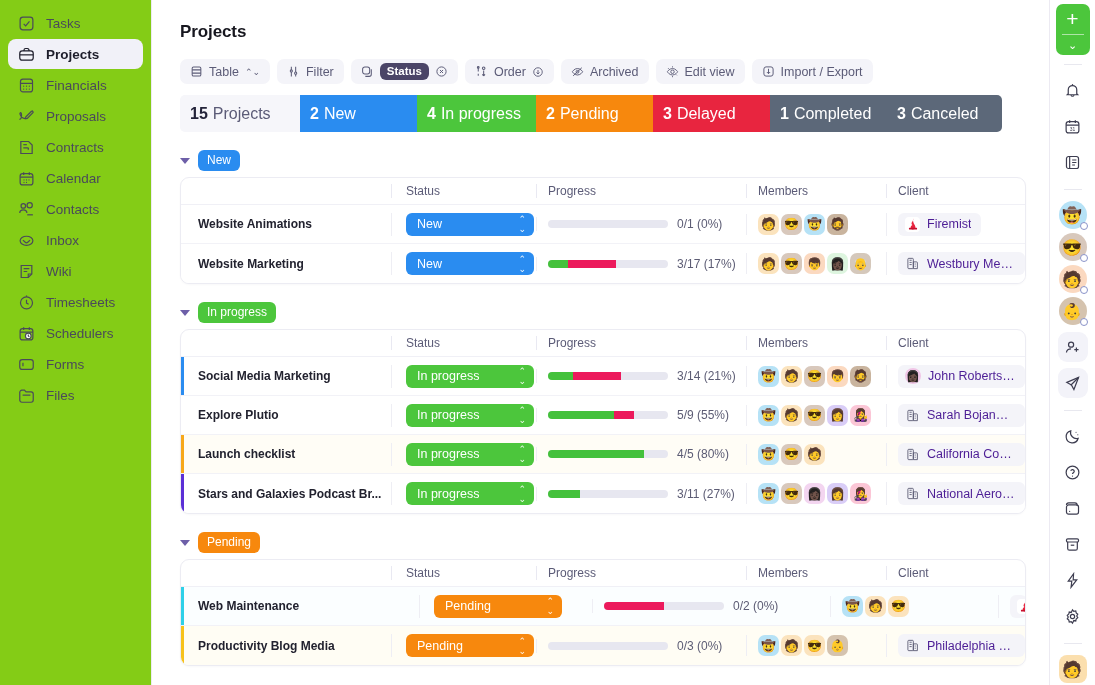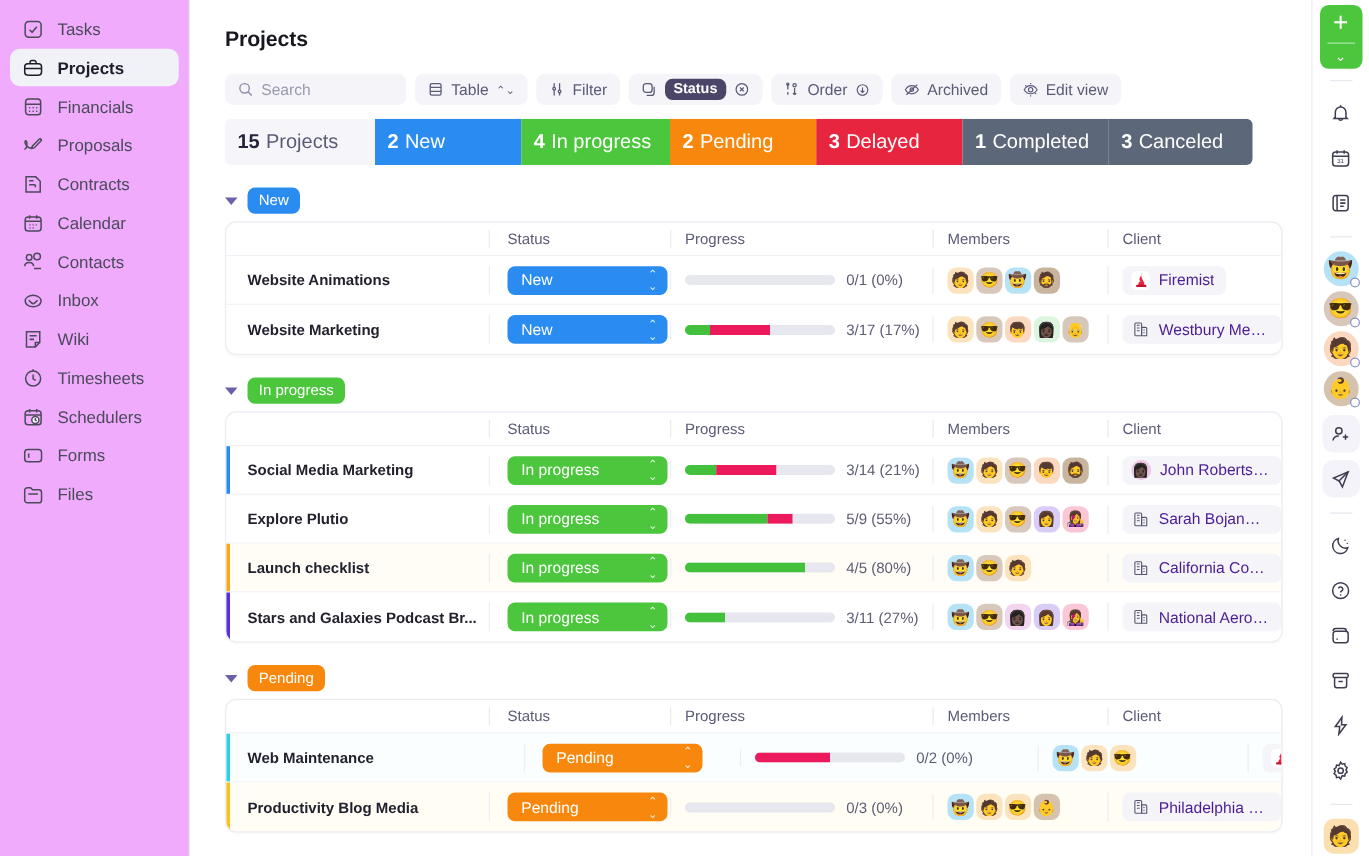--- a/index.html
+++ b/index.html
@@ -9,21 +9,21 @@
     background: #ffffff;
     font-family: "Liberation Sans", sans-serif;
     font-size: 13px;
     color: #2c2c3a;
   }
   .app { display: flex; width: 1095px; height: 685px; position: relative; }
 
   
   .left-sidebar {
     width: 152px; flex: 0 0 152px; height: 685px;
-    background: #f0abfc;
+    background: #84cc16;
     border-right: 1px solid #eceaf2;
     padding: 8px 8px 16px 8px;
     display: flex; flex-direction: column; gap: 1px;
   }
   .nav-item {
     display: flex; align-items: center; gap: 11px;
     height: 30px; padding: 0 10px;
     border-radius: 8px; cursor: pointer;
     color: #4a4a5a; font-size: 13.5px;
     white-space: nowrap;
@@ -283,29 +283,20 @@
           </svg>
         </span>
       <span>Files</span>
     </div>
   </nav>
 
   <main class="main">
     <h1 class="page-title">Projects</h1>
 
     <div class="toolbar">
-      <div class="tb-btn tb-search">
-        <span>
-            <svg width="13" height="13" viewBox="0 0 24 24" fill="none" stroke="#8a8aa5" stroke-width="2">
-              <circle cx="10.5" cy="10.5" r="7"></circle>
-              <path d="M16 16l5 5"></path>
-            </svg>
-          </span>
-        <span class="ph">Search</span>
-      </div>
       <div class="tb-btn">
         <span>
             <svg width="13" height="13" viewBox="0 0 24 24" fill="none" stroke="#5b5b77" stroke-width="1.9">
               <rect x="4" y="3.5" width="16" height="17" rx="2.5"></rect>
               <path d="M4 9h16M4 15h16"></path>
             </svg>
           </span>
         <span>Table</span>
         <span style="font-size:9px;">⌃⌄</span>
       </div>
@@ -363,20 +354,29 @@
       </div>
       <div class="tb-btn">
         <span>
             <svg width="13" height="13" viewBox="0 0 24 24" fill="none" stroke="#5b5b77" stroke-width="1.7">
               <path d="M2.5 12.5S6 6.5 12 6.5s9.5 6 9.5 6-3.5 6-9.5 6-9.5-6-9.5-6z"></path>
               <circle cx="12" cy="12.5" r="3.2"></circle>
               <path d="M12 2.5v2M12 20.5v2M4 6l1.5 1.5M18.5 17.5L20 19"></path>
             </svg>
           </span>
         <span>Edit view</span>
+      </div>
+      <div class="tb-btn">
+        <span>
+            <svg width="13" height="13" viewBox="0 0 24 24" fill="none" stroke="#5b5b77" stroke-width="1.8">
+              <rect x="3.5" y="3.5" width="17" height="17" rx="4"></rect>
+              <path d="M12 7v9M12 16l-3-3M12 16l3-3"></path>
+            </svg>
+          </span>
+        <span>Import / Export</span>
       </div>
     </div>
 
     <div class="statusbar">
       <div class="sb-seg sb-total">
         <b>15</b>
         <span>Projects</span>
       </div>
       <div id="statusbar-segments" style="display:flex; flex:1 1 auto;">
           <div class="sb-seg" style="background: rgb(42, 140, 240); color: rgb(255, 255, 255); flex: 0 0 117px;">

